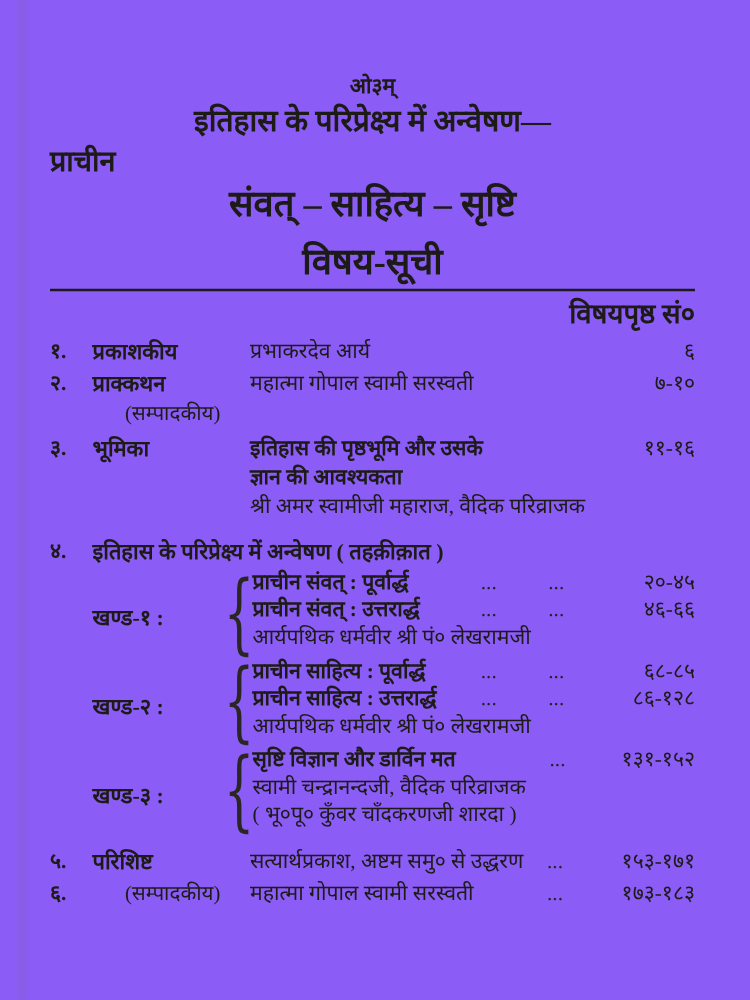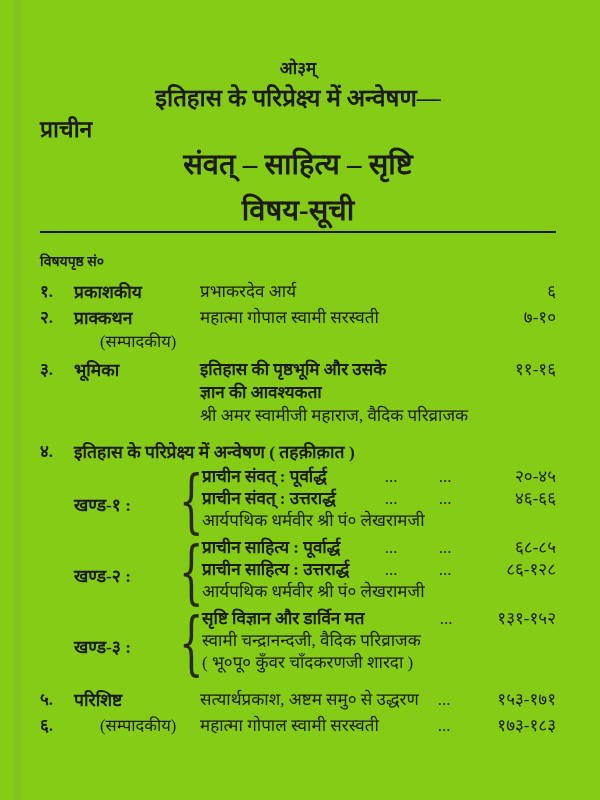--- a/index.html
+++ b/index.html
@@ -5,37 +5,37 @@
   html,body{margin:0;padding:0;}
   body{
     width:600px;height:800px;
     background:#ffffff;
     font-family:"Liberation Serif","DejaVu Serif",serif;
     color:#1d1b18;
     overflow:hidden;
   }
   .page{
     position:absolute;inset:0;
-    background:#84cc16;
+    background:#8b5cf6;
   }
   .edge-shadow{
     position:absolute;left:12px;top:0;bottom:0;width:12px;
     background:linear-gradient(90deg, rgba(110,105,95,0) 0%, rgba(110,105,95,0.22) 45%, rgba(110,105,95,0) 100%);
     opacity:.55;
   }
   .content{
     position:absolute;left:40px;right:44px;top:0;
   }
   .om{margin-top:57px;text-align:center;font-size:17px;line-height:24px;font-weight:600;}
   .title1{text-align:center;font-size:24px;line-height:34px;font-weight:600;}
   .title2{text-align:left;font-size:23px;line-height:30px;font-weight:600;}
   .title3{text-align:center;font-size:29px;line-height:38px;font-weight:700;}
   .toc-heading{margin-top:8px;text-align:center;font-size:29px;line-height:38px;font-weight:700;}
   .rule{margin-top:2px;border-top:2px solid #1b1b1b;}
-  .thead{display:flex;justify-content:flex-start;margin-top:15px;font-size:14px;line-height:28px;font-weight:700;}
+  .thead{display:flex;justify-content:flex-end;margin-top:4px;font-size:22px;line-height:28px;font-weight:700;}
 
   .row{display:grid;grid-template-columns:34px 126px 1fr;font-size:17px;line-height:24px;}
   .row4{display:grid;grid-template-columns:34px 1fr;font-size:17px;line-height:26px;}
   .num{font-weight:700;}
   .rtitle{font-weight:700;font-size:17.5px;}
   .subtitle{font-weight:400;font-size:16.5px;display:block;margin-left:26px;}
   .col2{display:flex;flex-direction:column;font-family:Liberation Serif, serif;}
   .col3{display:flex;flex-direction:column;line-height:23px;}
   .line{display:flex;}
   .pages{margin-left:auto;text-align:right;white-space:nowrap;}

